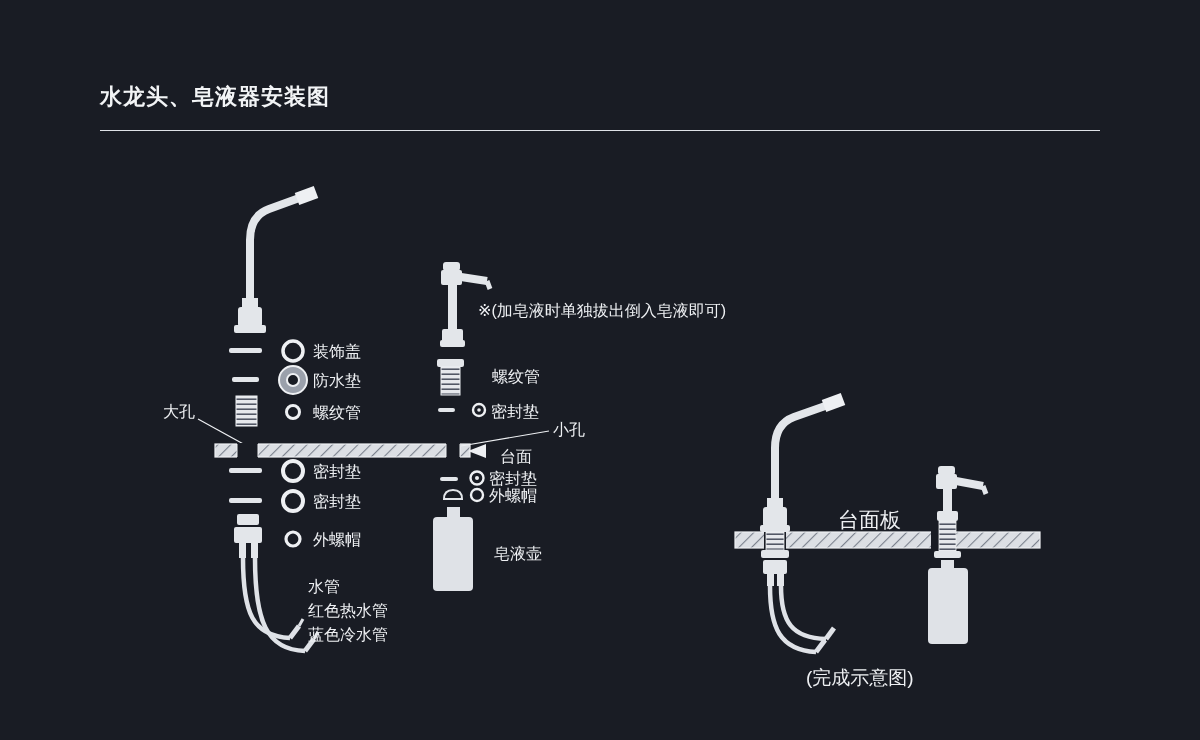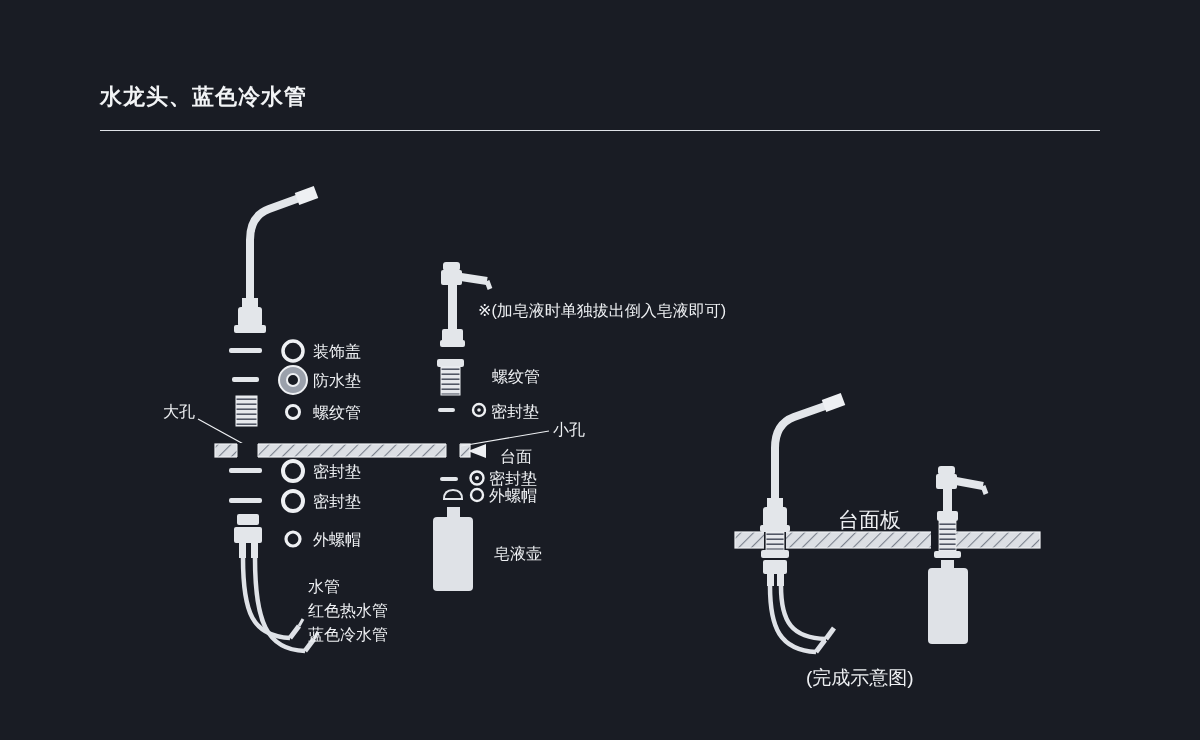--- a/index.html
+++ b/index.html
@@ -12,21 +12,21 @@
   .lbl{fill:#eef0f3;font-size:16px;}
   .lbl-note{fill:#eef0f3;font-size:16px;}
   .lbl-lg{fill:#eef0f3;font-size:21px;}
   .lbl-cap{fill:#eef0f3;font-size:19px;}
 </style>
 </head>
 <body>
 
 <div class="page">
 
-  <h1 class="title">水龙头、蓝色冷水管</h1>
+  <h1 class="title">水龙头、皂液器安装图</h1>
   <div class="rule"></div>
 
   <svg class="diagram" width="1200" height="740" viewBox="0 0 1200 740">
     <defs>
       <pattern id="hatch" patternUnits="userSpaceOnUse" width="9" height="9" patternTransform="rotate(45)">
         <rect width="9" height="9" fill="#dcdfe4"></rect>
         <line x1="0" y1="0" x2="0" y2="9" stroke="#7c828e" stroke-width="2.2"></line>
       </pattern>
       <pattern id="threads" patternUnits="userSpaceOnUse" width="24" height="5">
         <rect width="24" height="5" fill="#e6e8ec"></rect>

